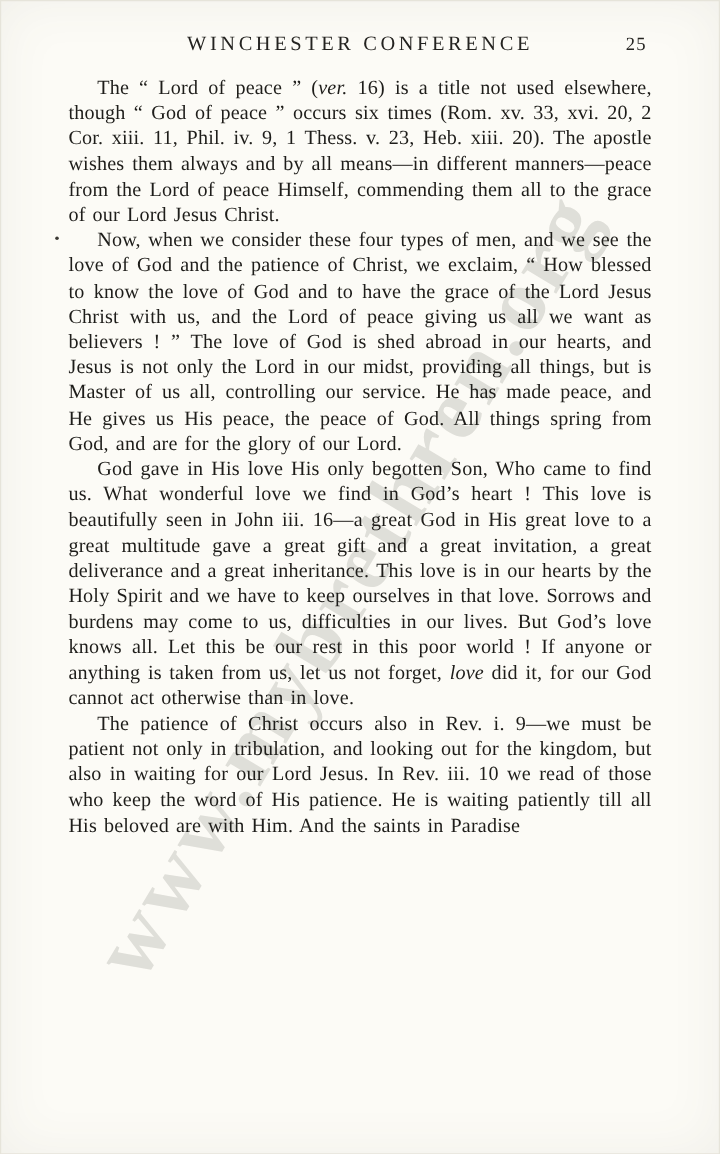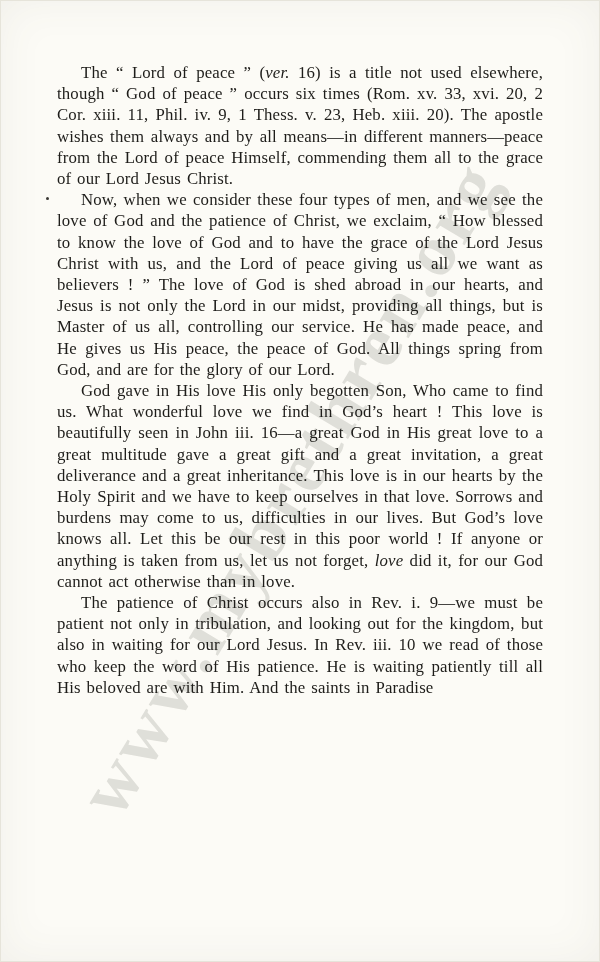--- a/index.html
+++ b/index.html
@@ -88,20 +88,24 @@
     z-index: 1;
   }
 </style>
 </head>
 <body>
 
 <div class="page">
 
   <div class="watermark">www.mybrethren.org</div>
 
+  <header class="header">
+    <div class="running-title">WINCHESTER CONFERENCE</div>
+    <div class="page-number">25</div>
+  </header>
 
   <div class="artifact-dot"></div>
 
   <main class="body-text">
       <p><span>The “ Lord of peace ” (</span><em>ver.</em><span> 16) is a title not used elsewhere, though “ God of peace ” occurs six times (Rom. xv. 33, xvi. 20, 2 Cor. xiii. 11, Phil. iv. 9, 1 Thess. v. 23, Heb. xiii. 20).  The apostle wishes them always and by all means—in different manners—peace from the Lord of peace Himself, commending them all to the grace of our Lord Jesus Christ.</span></p>
       <p><span>Now, when we consider these four types of men, and we see the love of God and the patience of Christ, we exclaim, “ How blessed to know the love of God and to have the grace of the Lord Jesus Christ with us, and the Lord of peace giving us all we want as believers ! ”  The love of God is shed abroad in our hearts, and Jesus is not only the Lord in our midst, providing all things, but is Master of us all, controlling our service.  He has made peace, and He gives us His peace, the peace of God.  All things spring from God, and are for the glory of our Lord.</span></p>
       <p><span>God gave in His love His only begotten Son, Who came to find us.  What wonderful love we find in God’s heart !  This love is beautifully seen in John iii. 16—a great God in His great love to a great multitude gave a great gift and a great invitation, a great deliverance and a great inheritance.  This love is in our hearts by the Holy Spirit and we have to keep ourselves in that love.  Sorrows and burdens may come to us, difficulties in our lives.  But God’s love knows all.  Let this be our rest in this poor world !  If anyone or anything is taken from us, let us not forget, </span><em>love</em><span> did it, for our God cannot act otherwise than in love.</span></p>
       <p><span>The patience of Christ occurs also in Rev. i. 9—we must be patient not only in tribulation, and looking out for the kingdom, but also in waiting for our Lord Jesus.  In Rev. iii. 10 we read of those who keep the word of His patience.  He is waiting patiently till all His beloved are with Him.  And the saints in Paradise</span></p>
     </main>
 

